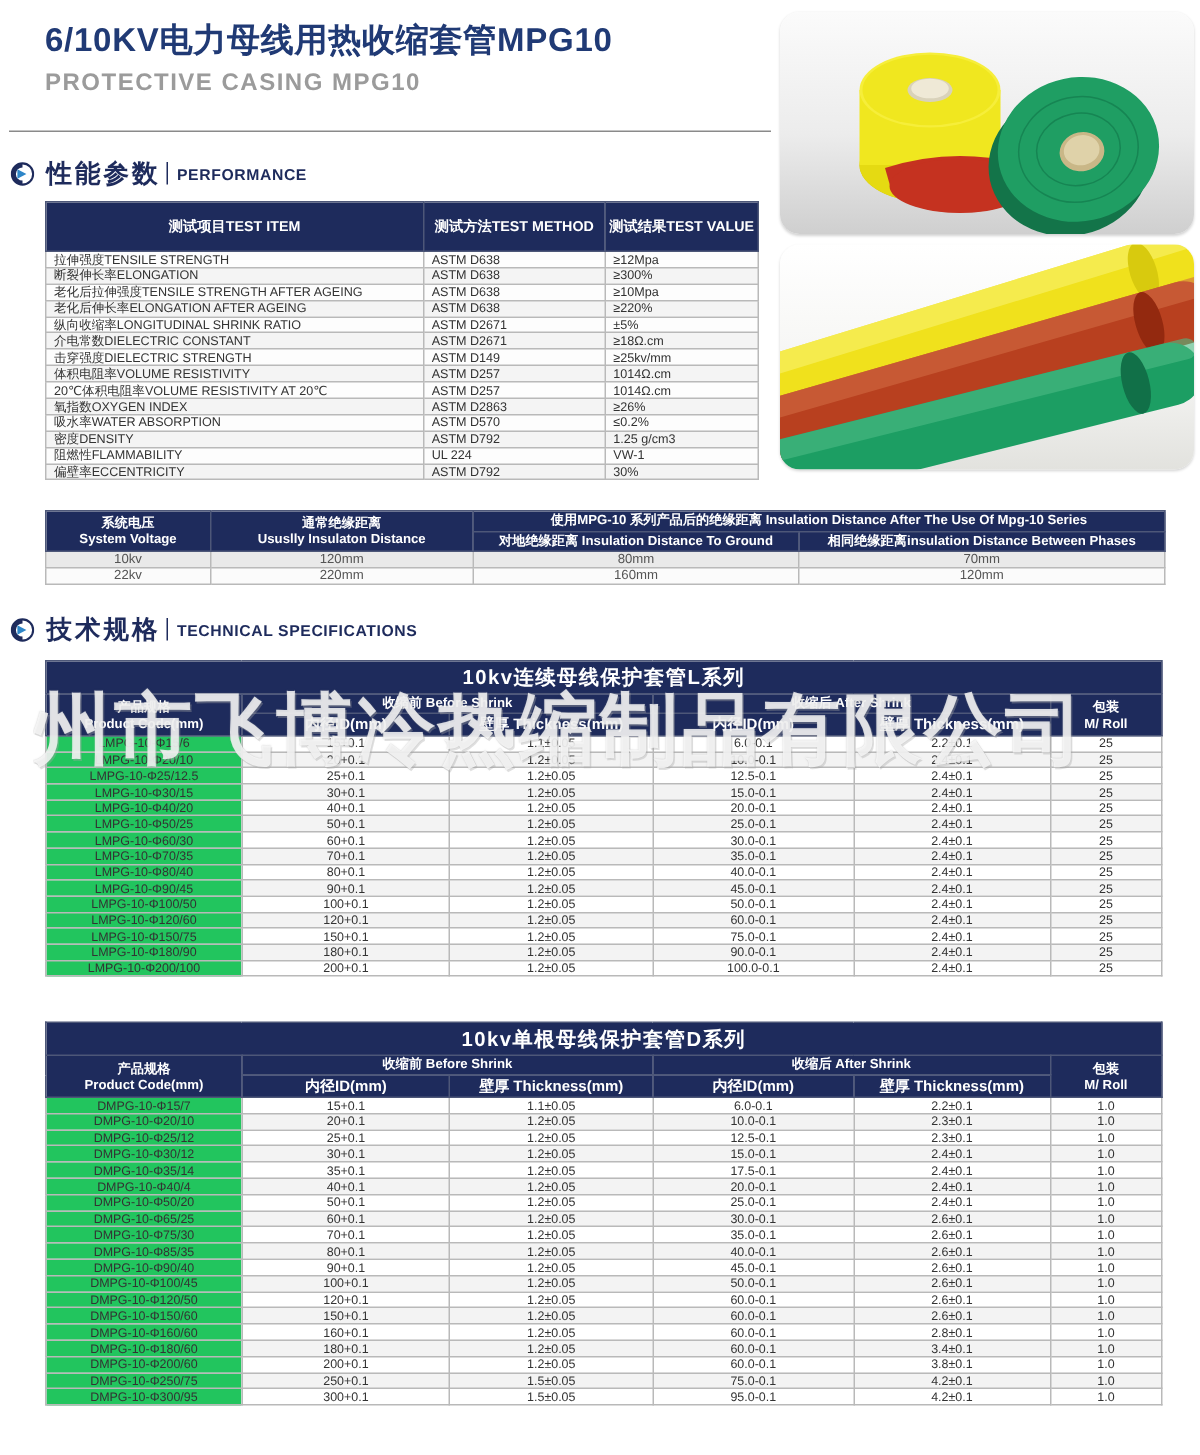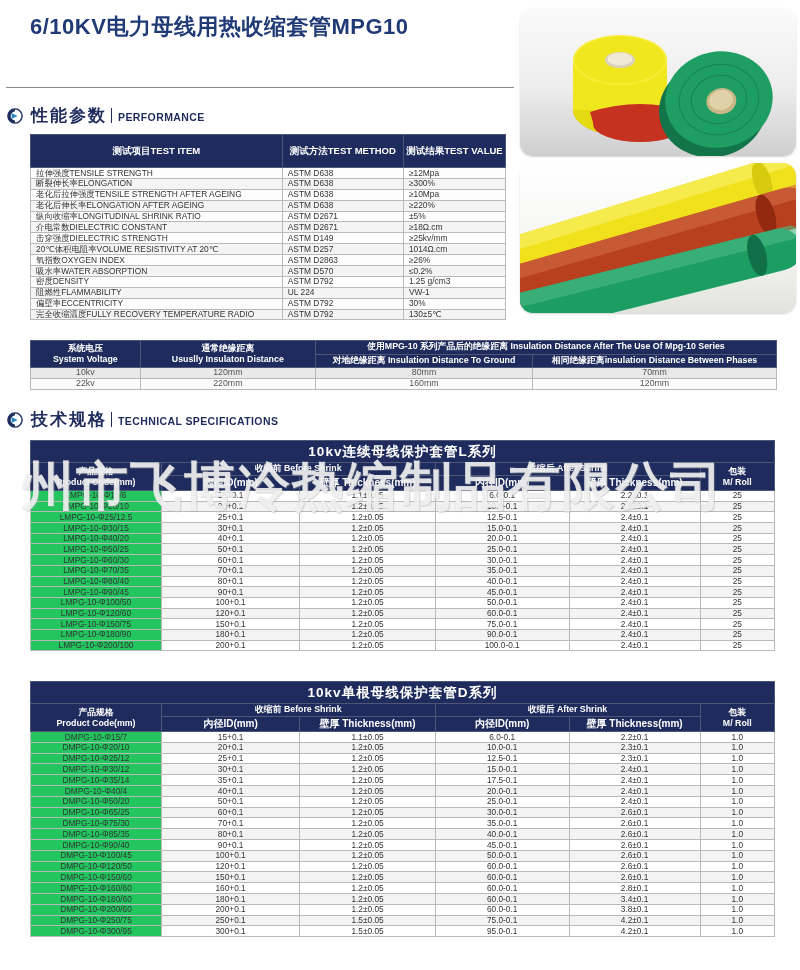--- a/index.html
+++ b/index.html
@@ -70,20 +70,21 @@
   #photo1 { top:8px; height:148px; background:linear-gradient(180deg,#fbfbfb 0%,#ececec 55%,#cfcfcf 100%); }
   #photo2 { top:163px; height:150px; background:linear-gradient(180deg,#ffffff 0%,#f4f4f2 60%,#e2e2de 100%); }
   .photo-panel svg { display:block; }
 </style>
 </head>
 <body>
 
 <div class="title-block">
   <div class="main-title">6/10KV电力母线用热收缩套管MPG10</div>
   <div class="subtitle">
+    <div>PROTECTIVE CASING MPG10</div>
   </div>
 </div>
 <div class="rule"></div>
 
 <div class="section-header" id="sec1">
   <svg class="bullet" viewBox="0 0 16 16">
     <circle cx="8" cy="8" r="7.1" fill="#fff" stroke="#1e2b5c" stroke-width="1.4"></circle>
     <path d="M8 .9 A7.1 7.1 0 0 0 8 15.1 L8 12.4 A4.4 4.4 0 0 1 8 3.6 Z" fill="#1e2b5c"></path>
     <polygon points="4.6,4.9 10.6,8 4.6,11.1" fill="#2e86c8"></polygon>
   </svg>
@@ -135,20 +136,25 @@
         <td>介电常数DIELECTRIC CONSTANT</td>
         <td>ASTM D2671</td>
         <td>≥18Ω.cm</td>
       </tr>
       <tr>
         <td>击穿强度DIELECTRIC STRENGTH</td>
         <td>ASTM D149</td>
         <td>≥25kv/mm</td>
       </tr>
       <tr>
+        <td>体积电阻率VOLUME RESISTIVITY</td>
+        <td>ASTM D257</td>
+        <td>1014Ω.cm</td>
+      </tr>
+      <tr>
         <td>20℃体积电阻率VOLUME RESISTIVITY AT 20℃</td>
         <td>ASTM D257</td>
         <td>1014Ω.cm</td>
       </tr>
       <tr>
         <td>氧指数OXYGEN INDEX</td>
         <td>ASTM D2863</td>
         <td>≥26%</td>
       </tr>
       <tr>
@@ -163,25 +169,20 @@
       </tr>
       <tr>
         <td>阻燃性FLAMMABILITY</td>
         <td>UL 224</td>
         <td>VW-1</td>
       </tr>
       <tr>
         <td>偏壁率ECCENTRICITY</td>
         <td>ASTM D792</td>
         <td>30%</td>
-      </tr>
-      <tr>
-        <td>完全收缩温度FULLY RECOVERY TEMPERATURE RADIO</td>
-        <td>ASTM D792</td>
-        <td>130±5℃</td>
       </tr>
     </tbody>
 </table>
 
 <table id="ins-table">
   <colgroup>
       <col style="width:14.7%">
       <col style="width:23.5%">
       <col style="width:29.1%">
       <col style="width:32.7%">

